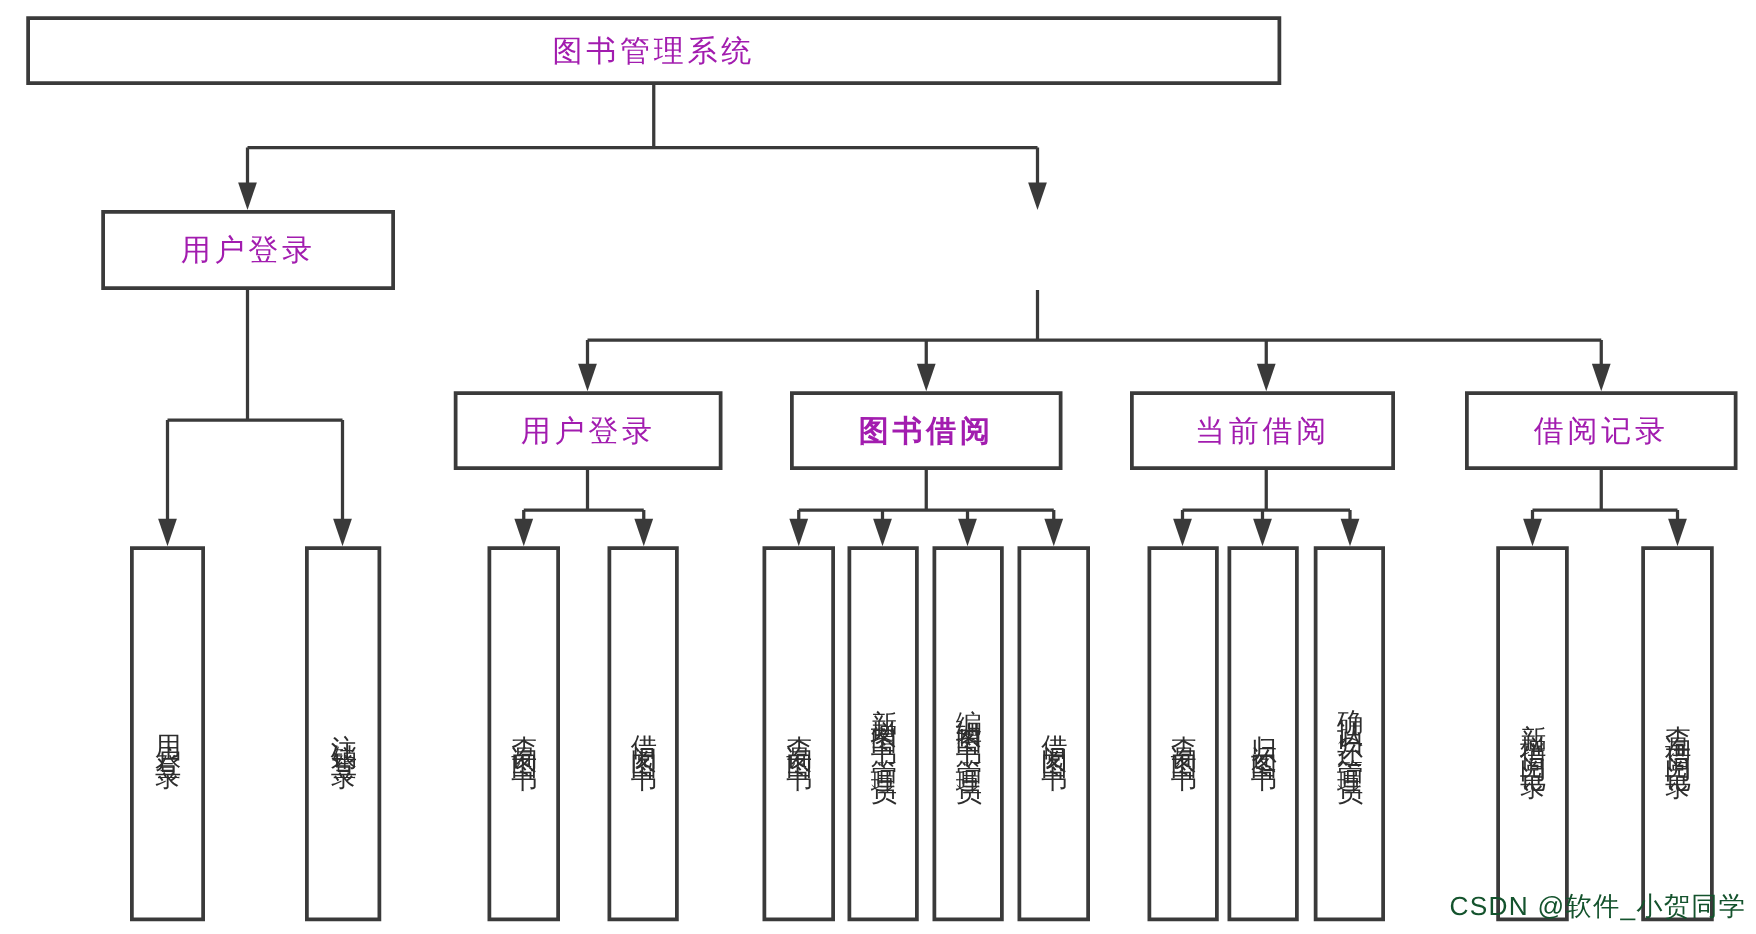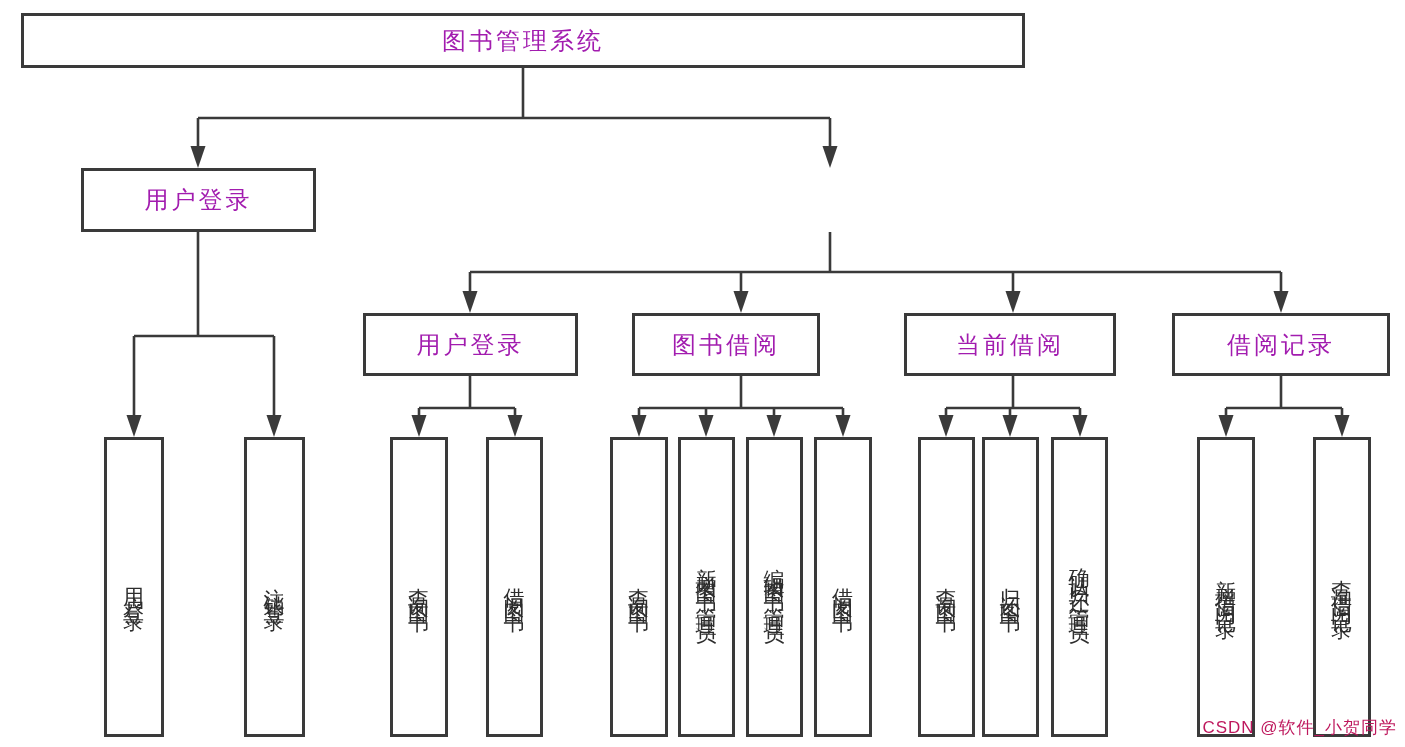--- a/index.html
+++ b/index.html
@@ -47,23 +47,23 @@
     font-size: 21px;
     letter-spacing: 8px;
     line-height: 1;
     color: #2d2d2d;
     white-space: nowrap;
   }
   .watermark {
     position: absolute;
     right: 8px;
     bottom: 8px;
-    font-size: 17px;
+    font-size: 21px;
     letter-spacing: 1px;
-    color: #be185d;
+    color: #14532d;
     z-index: 5;
     white-space: nowrap;
   }
 </style>
 </head>
 <body>
 
 <div class="canvas">
 
   <svg class="connectors" viewBox="0 0 1405 747" aria-hidden="true">
@@ -106,21 +106,21 @@
     <span class="h-label">图书管理系统</span>
   </div>
 
   <div class="box" style="left:81px; top:168px; width:235px; height:64px;">
     <span class="h-label">用户登录</span>
   </div>
 
   <div class="box" style="left:363px; top:313px; width:215px; height:63px;">
     <span class="h-label">用户登录</span>
   </div>
-  <div class="box" style="left:632px; top:313px; width:188px; height:63px;">
+  <div class="box" style="left:632px; top:313px; width:218px; height:63px;font-weight:bold;">
     <span class="h-label">图书借阅</span>
   </div>
   <div class="box" style="left:904px; top:313px; width:212px; height:63px;">
     <span class="h-label">当前借阅</span>
   </div>
   <div class="box" style="left:1172px; top:313px; width:218px; height:63px;">
     <span class="h-label">借阅记录</span>
   </div>
 
   <div class="box" style="left:104px; top:437px; width:60px; height:300px;">

